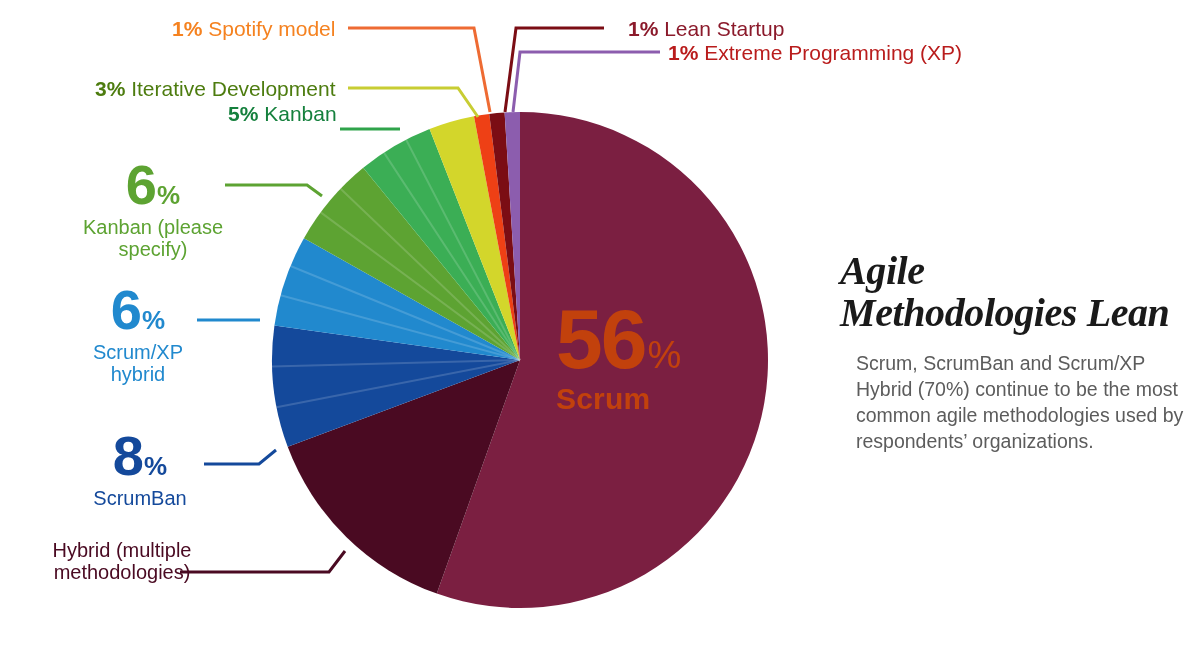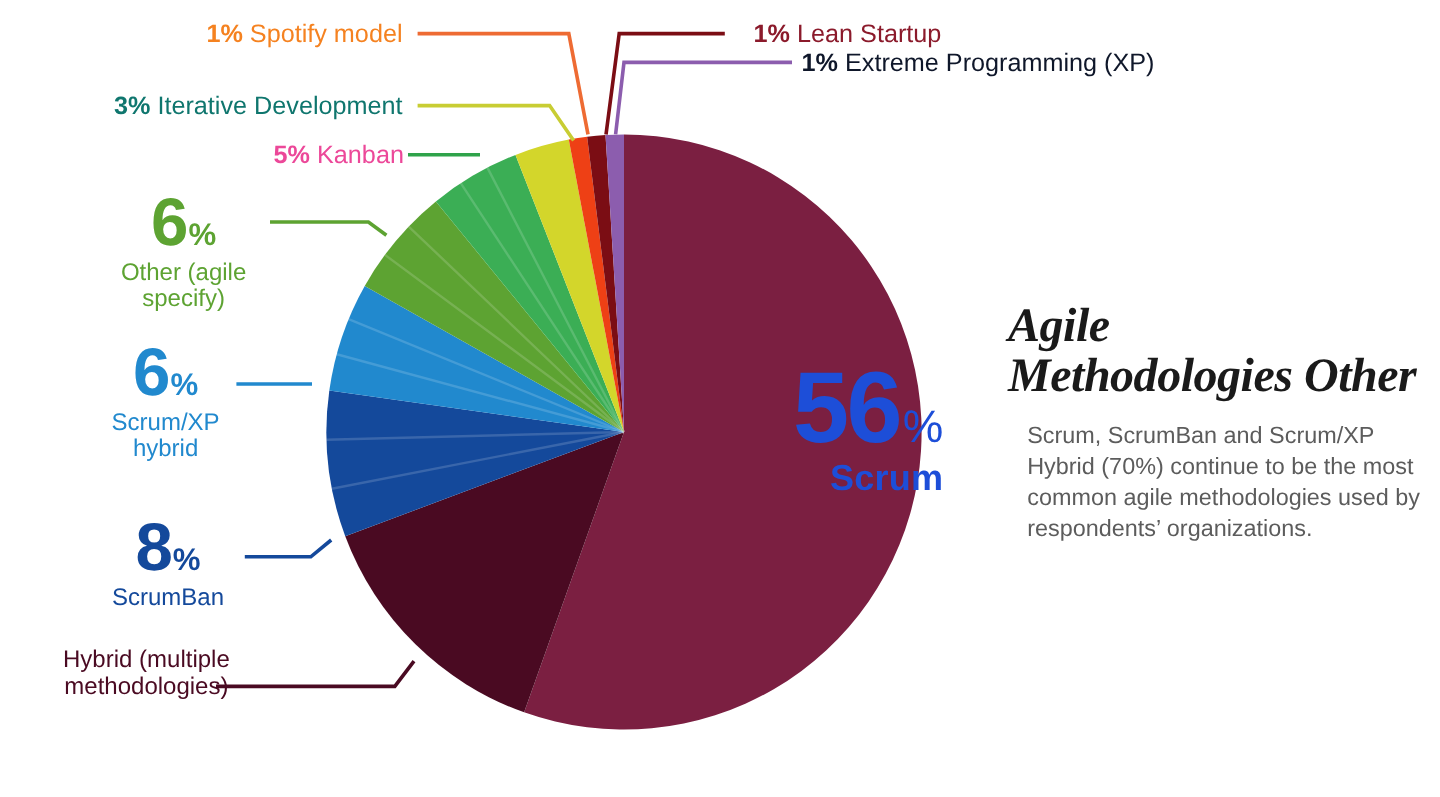--- a/index.html
+++ b/index.html
@@ -28,22 +28,22 @@
     width: 1200px;
     height: 664px;
   }
 
   
   .center-callout {
     position: absolute;
     left: 556px;
     top: 300px;
     width: 230px;
-    text-align: right;
-    color: #1d4ed8;
+    text-align: left;
+    color: #c2410c;
     pointer-events: none;
   }
   .center-callout .big {
     font-size: 84px;
     font-weight: bold;
     line-height: 0.95;
     letter-spacing: -2px;
     display: inline-block;
     vertical-align: baseline;
   }
@@ -184,37 +184,37 @@
   </div>
 
   <div class="inline-label" style="left:172px; top:18px; color:#F58220;">
     <span class="pctnum">1%</span><span class="name"> Spotify model</span>
   </div>
 
   <div class="inline-label" style="left:628px; top:18px; color:#8B1A2B;">
     <span class="pctnum">1%</span><span class="name"> Lean Startup</span>
   </div>
 
-  <div class="inline-label" style="left:668px; top:42px; color:#0f172a;">
+  <div class="inline-label" style="left:668px; top:42px; color:#b91c1c;">
     <span class="pctnum">1%</span><span class="name"> Extreme Programming (XP)</span>
   </div>
 
-  <div class="inline-label" style="left:95px; top:78px; color:#0f766e;">
+  <div class="inline-label" style="left:95px; top:78px; color:#4d7c0f;">
     <span class="pctnum">3%</span><span class="name"> Iterative Development</span>
   </div>
 
-  <div class="inline-label" style="left:228px; top:119px; color:#ec4899;">
+  <div class="inline-label" style="left:228px; top:103px; color:#15803d;">
     <span class="pctnum">5%</span><span class="name"> Kanban</span>
   </div>
 
   <div class="stack-label" style="left:48px; top:157px; width:210px; color:#5DA332;">
     <div>
       <span class="num">6</span><span class="sym">%</span>
     </div>
-    <div class="cap">Other (agile
+    <div class="cap">Kanban (please
 specify)</div>
   </div>
 
   <div class="stack-label" style="left:38px; top:282px; width:200px; color:#2189CE;">
     <div>
       <span class="num">6</span><span class="sym">%</span>
     </div>
     <div class="cap">Scrum/XP
 hybrid</div>
   </div>
@@ -227,18 +227,18 @@
   </div>
 
   <div class="stack-label" style="left:14px; top:536px; width:216px; color:#4A0A22;">
     <div class="cap">Hybrid (multiple
 methodologies)</div>
   </div>
 
   <div id="copy-block">
     <h1 class="headline">
       <span>Agile</span><br>
-      <span>Methodologies Other</span>
+      <span>Methodologies Lean</span>
     </h1>
     <p class="body">Scrum, ScrumBan and Scrum/XP Hybrid (70%) continue to be the most common agile methodologies used by respondents’ organizations.</p>
   </div>
 
 </div>
 
 </body></html>

